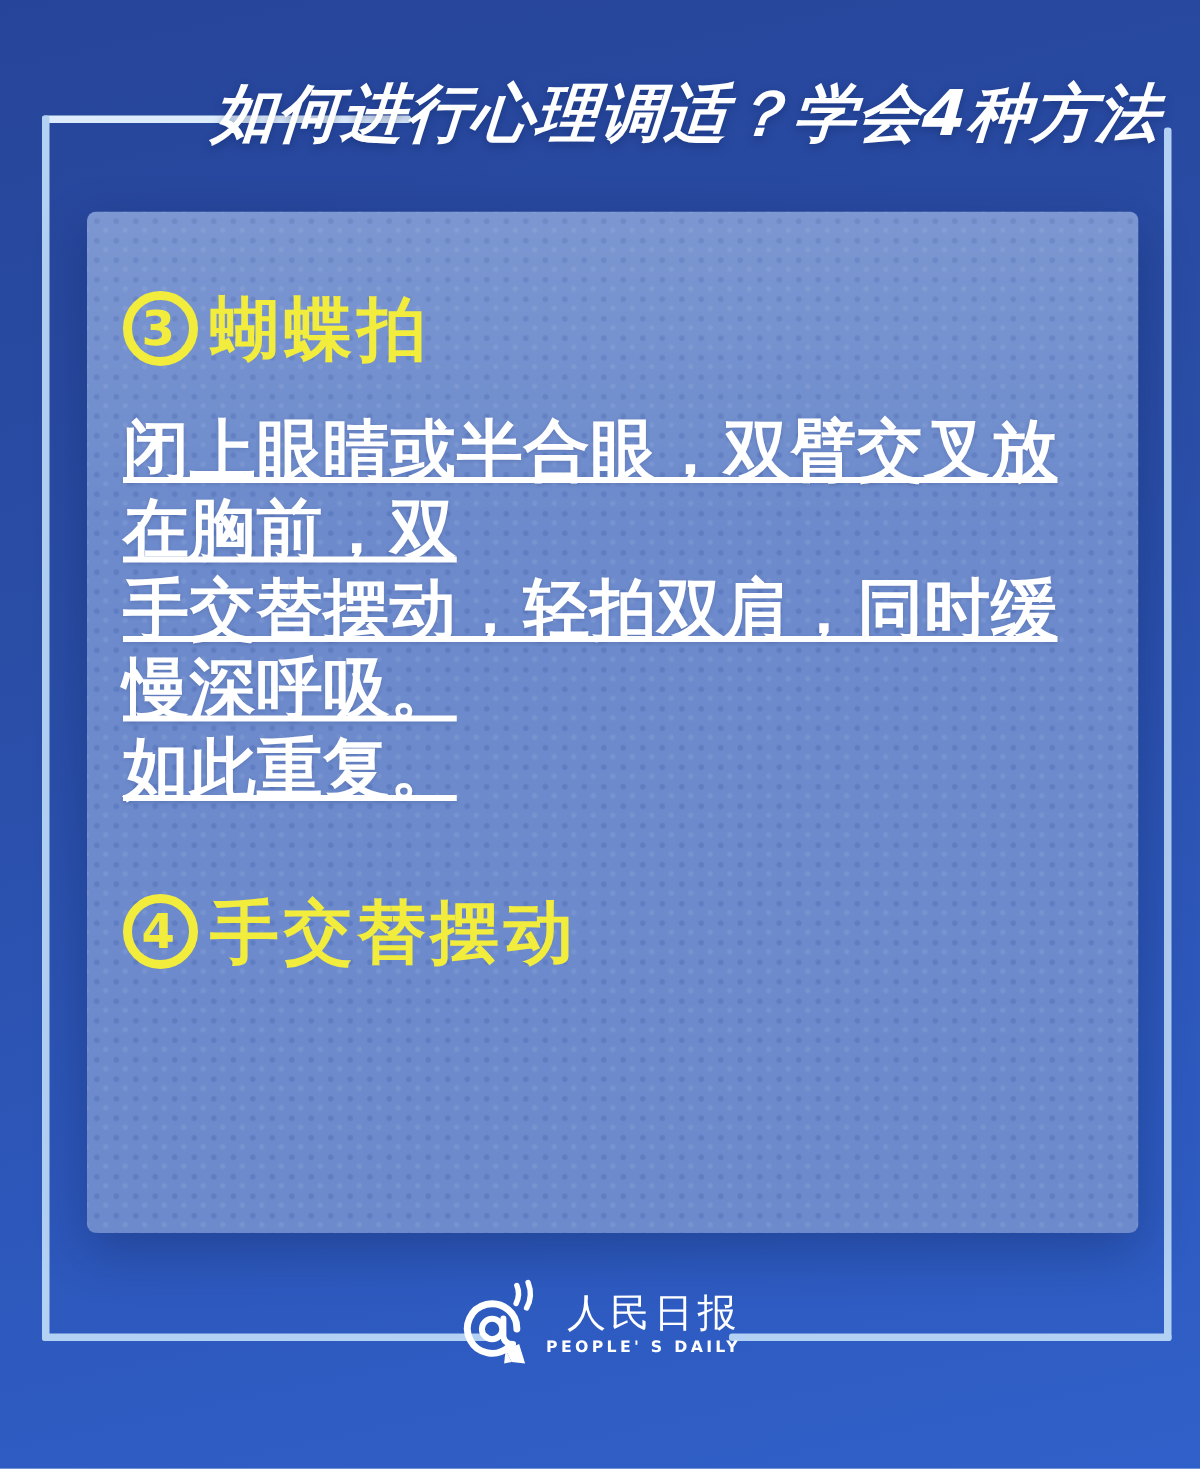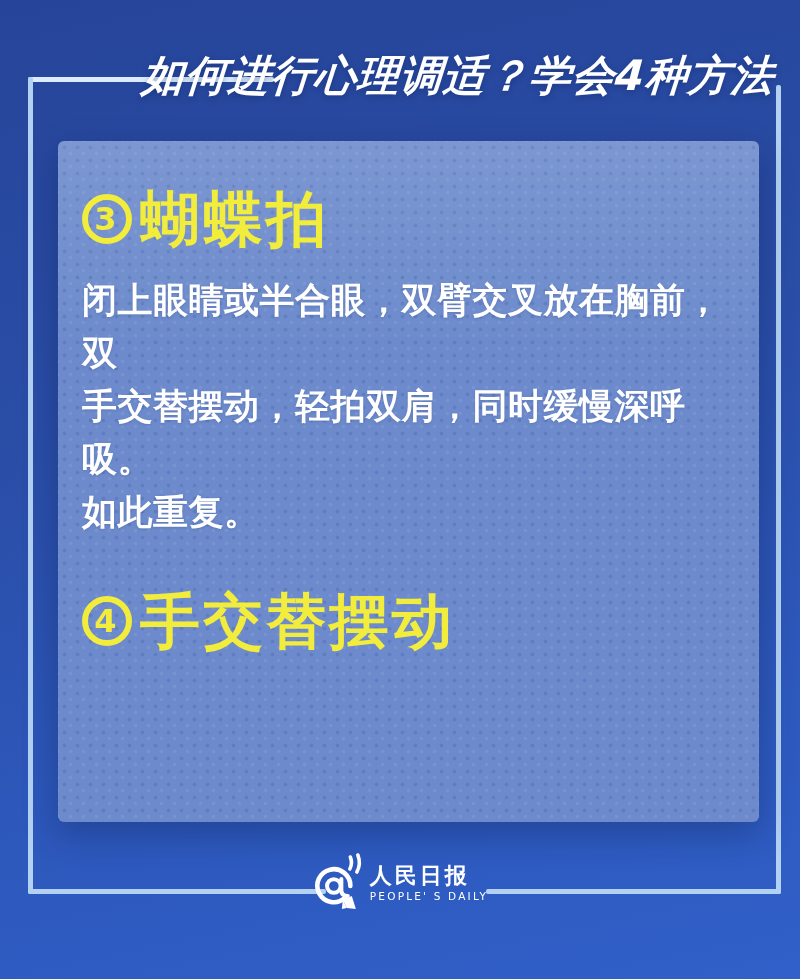--- a/index.html
+++ b/index.html
@@ -41,36 +41,37 @@
     display:flex;align-items:center;color:#f2ec3d;
     font-weight:900;letter-spacing:3px;white-space:nowrap;
   }
   .num-ring{
     flex:0 0 auto;width:50px;height:50px;margin-right:8px;
     border:6px solid #f2ec3d;border-radius:50%;
     display:flex;align-items:center;justify-content:center;
     box-sizing:border-box;
   }
   .num-ring span{font-size:32px;font-weight:900;line-height:1;}
-  .heading-text{font-size:60px;line-height:76px;}
+  .heading-text{font-size:46px;line-height:76px;}
   .body-text{
     margin-top:17px;color:#ffffff;
-    font-size:35px;line-height:53px;font-weight:600;
+    font-size:44px;line-height:53px;font-weight:600;
     letter-spacing:0.5px;white-space:pre-line;
     text-shadow:0 1px 3px rgba(20,40,100,.18);
+    text-decoration:underline;
   }
   .section2{margin-top:44px;}
   
   .logo{
     position:absolute;left:50%;top:852px;transform:translateX(-50%);
     display:flex;align-items:center;color:#ffffff;
   }
   .logo-icon{flex:0 0 auto;margin-right:6px;}
-  .logo-cn{font-size:22px;font-weight:700;letter-spacing:3px;line-height:1.1;white-space:nowrap;}
-  .logo-en{font-size:10.5px;font-weight:400;letter-spacing:2.2px;margin-top:2px;white-space:nowrap;}
+  .logo-cn{font-size:26px;font-weight:400;letter-spacing:3px;line-height:1.1;white-space:nowrap;text-align:right;}
+  .logo-en{font-size:10.5px;font-weight:700;letter-spacing:2.2px;margin-top:2px;white-space:nowrap;}
 </style>
 </head>
 <body>
 
 <div class="poster">
 
   <div class="fr fr-top-dash"></div>
   <div class="fr fr-left"></div>
   <div class="fr fr-right"></div>
   <div class="fr fr-bottom-l"></div>

